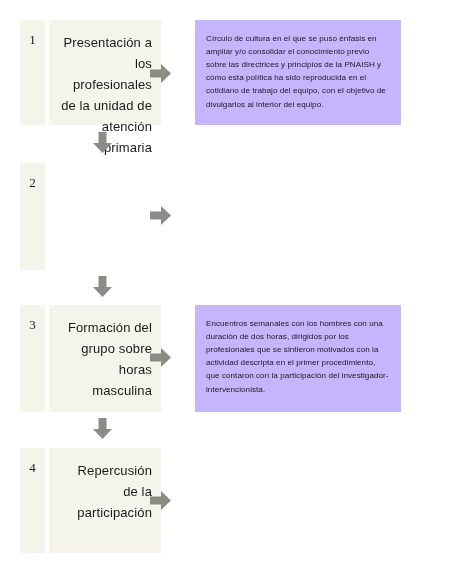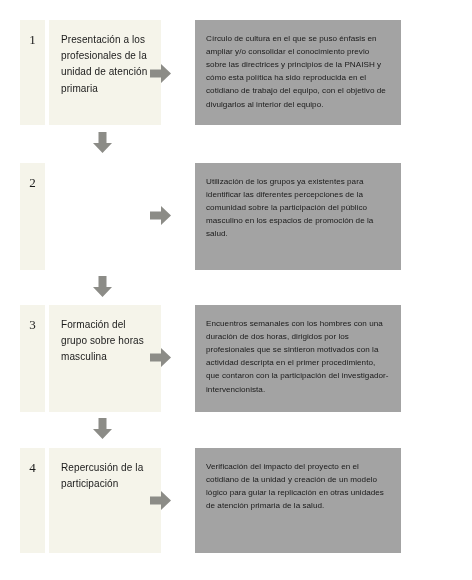--- a/index.html
+++ b/index.html
@@ -53,33 +53,34 @@
   .title-box {
     position: absolute;
     left: 29px;
     top: 0px;
     width: 112px;
     height: 100%;
     background: #f5f4ea;
     padding: 12px 9px 8px 12px;
   }
   .title-box .title-text {
-    font-size: 10px;
+    font-size: 13px;
     line-height: 1.62;
     color: #1a1a1a;
     letter-spacing: 0.01em;
+    text-align: right;
   }
 
   .desc-box {
     position: absolute;
     left: 175px;
     top: 0px;
     width: 206px;
     height: 100%;
-    background: #a3a3a3;
+    background: #c4b5fd;
     padding: 12px 11px 8px 11px;
   }
   .desc-box .desc-text {
     font-size: 8.1px;
     line-height: 1.62;
     color: #1a1a1a;
     letter-spacing: 0.005em;
   }
 
   
@@ -122,23 +123,20 @@
   <div class="arrow-down" style="top:130px;">
     <svg viewBox="0 0 25 25" xmlns="http://www.w3.org/2000/svg">
       <polygon points="8.5,2 16.5,2 16.5,13 22,13 12.5,23 3,13 8.5,13" fill="#8c8c87"></polygon>
     </svg>
   </div>
 
   <div class="step-row" style="top:163px; height:107px;">
     <div class="num-box">
       <span class="num">2</span>
     </div>
-    <div class="desc-box">
-      <div class="desc-text">Utilización de los grupos ya existentes para identificar las diferentes percepciones de la comunidad sobre la participación del público masculino en los espacios de promoción de la salud.</div>
-    </div>
   </div>
   <div class="arrow-right" style="top:203px;">
     <svg viewBox="0 0 25 25" xmlns="http://www.w3.org/2000/svg">
       <polygon points="2,8.5 13,8.5 13,3 23,12.5 13,22 13,16.5 2,16.5" fill="#8c8c87"></polygon>
     </svg>
   </div>
 
   <div class="arrow-down" style="top:274px;">
     <svg viewBox="0 0 25 25" xmlns="http://www.w3.org/2000/svg">
       <polygon points="8.5,2 16.5,2 16.5,13 22,13 12.5,23 3,13 8.5,13" fill="#8c8c87"></polygon>
@@ -168,23 +166,20 @@
     </svg>
   </div>
 
   <div class="step-row" style="top:448px; height:105px;">
     <div class="num-box">
       <span class="num">4</span>
     </div>
     <div class="title-box">
       <div class="title-text">Repercusión de la participación</div>
     </div>
-    <div class="desc-box">
-      <div class="desc-text">Verificación del impacto del proyecto en el cotidiano de la unidad y creación de un modelo lógico para guiar la replicación en otras unidades de atención primaria de la salud.</div>
-    </div>
   </div>
   <div class="arrow-right" style="top:488px;">
     <svg viewBox="0 0 25 25" xmlns="http://www.w3.org/2000/svg">
       <polygon points="2,8.5 13,8.5 13,3 23,12.5 13,22 13,16.5 2,16.5" fill="#8c8c87"></polygon>
     </svg>
   </div>
 
 </div>
 
 </body></html>

